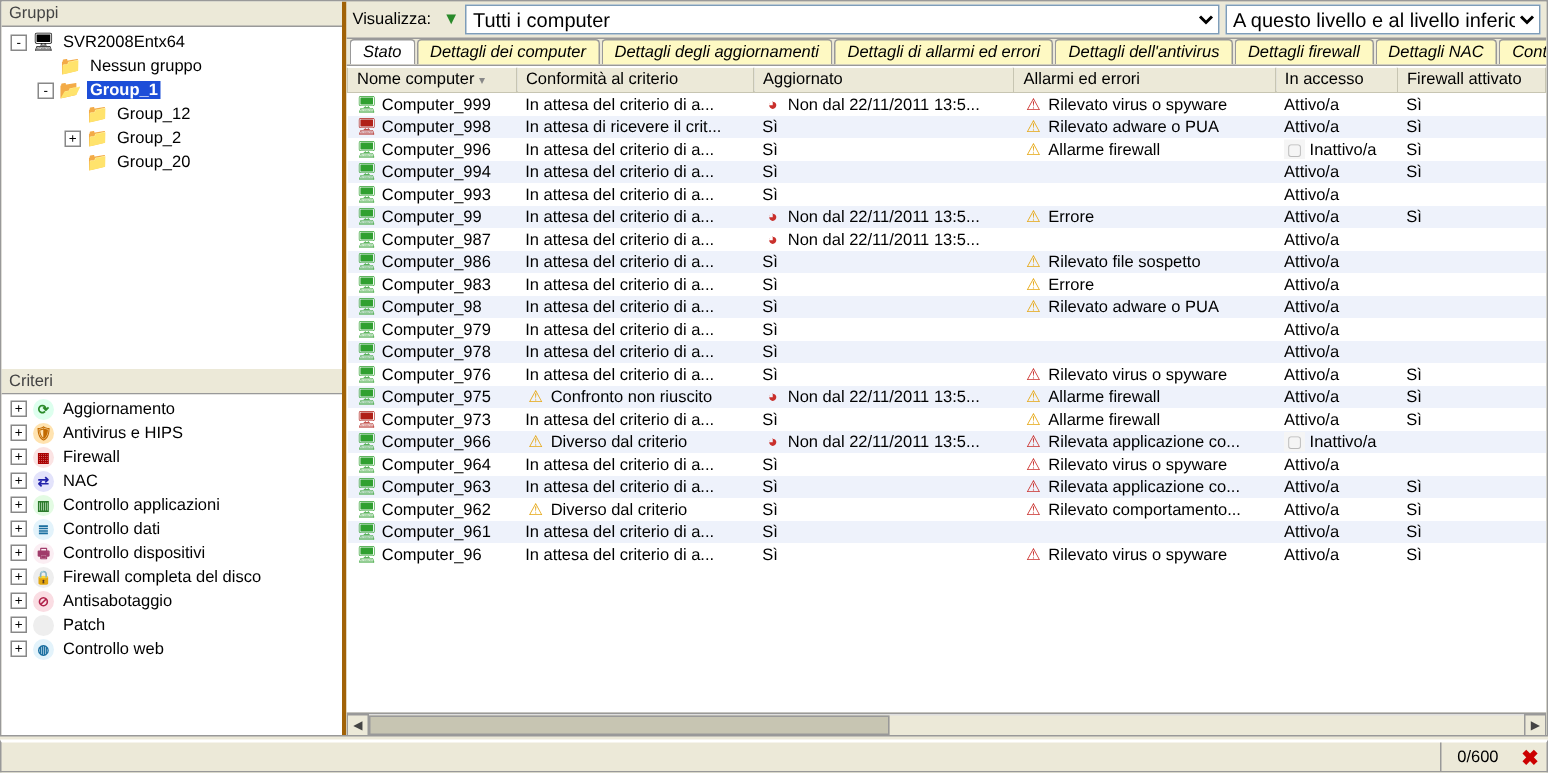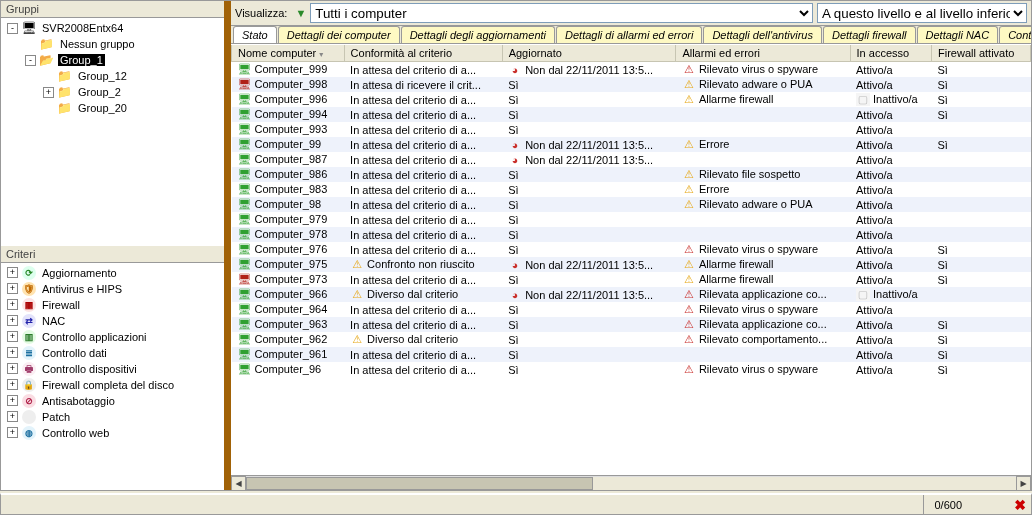--- a/index.html
+++ b/index.html
@@ -1,28 +1,28 @@
 <!DOCTYPE html>
 <html><head>
 <meta charset="utf-8">
 <style>
   html,body{margin:0;padding:0;font:11px "Segoe UI",Tahoma,Arial,sans-serif;background:#ece9d8;color:#000;}
   *{box-sizing:border-box;}
   .app{display:flex;flex-direction:column;width:1032px;height:515px;}
   .main{display:flex;flex:1;overflow:hidden;border:1px solid #999;}
-  .left{display:flex;flex-direction:column;width:230px;border-right:7px solid #a16207;background:#fff;}
+  .left{display:flex;flex-direction:column;width:230px;border-right:3px solid #a16207;background:#fff;}
   .panel-title{background:#ece9d8;border-bottom:1px solid #999;padding:2px 5px;font-weight:normal;color:#444;}
   .tree{flex:1;overflow:auto;background:#fff;padding:2px 0;}
   .criteri-tree{height:180px;}
   .tree-row{display:flex;align-items:center;height:16px;padding:0 2px;white-space:nowrap;}
   .tree-twisty{width:11px;height:11px;border:1px solid #888;background:#fff;display:flex;align-items:center;justify-content:center;font-size:9px;line-height:1;color:#000;margin-right:3px;cursor:pointer;}
   .tree-twisty.none{border:none;background:none;}
   .tree-icon{width:16px;height:14px;display:inline-flex;align-items:center;justify-content:center;margin-right:3px;font-size:12px;}
   .tree-label{padding:0 2px;}
-  .tree-label.sel{background:#000000;color:#fff;}
+  .tree-label.sel{background:#1d4ed8;color:#fff;font-weight:bold;}
   .indent{display:inline-block;}
 
   .right{display:flex;flex-direction:column;flex:1;overflow:hidden;background:#ece9d8;}
   .toolbar{display:flex;align-items:center;gap:4px;padding:2px 4px;border-bottom:1px solid #999;}
   .toolbar label{margin-right:4px;color:#000;text-align:center;}
   .filter-icon{color:#2a8a2a;}
   select.combo{height:20px;border:1px solid #7e9db9;background:#fff;font:11px inherit;}
   .tabs{display:flex;align-items:flex-end;background:#ece9d8;border-bottom:1px solid #999;padding:0 2px;overflow:hidden;font-style:italic;}
   .tab{padding:2px 8px;border:1px solid #999;border-bottom:none;background:#fef9c3;margin-right:1px;white-space:nowrap;cursor:pointer;border-radius:3px 3px 0 0;}
   .tab.active{background:#fff;}
@@ -38,21 +38,21 @@
   .ico-comp-bad{color:#b02018;}
   .ico-up-bad{color:#c9302c;}
   .ico-warn{color:#e6a817;}
   .ico-err{color:#c9302c;}
   .ico-access-disabled{color:#bbb;background:#f5f5f5;}
   .hsb{height:15px;background:#ece9d8;border-top:1px solid #999;display:flex;align-items:center;}
   .hsb .btn{width:15px;height:15px;border:1px solid #999;background:#ece9d8;display:flex;align-items:center;justify-content:center;font-size:8px;color:#444;}
   .hsb .track{flex:1;background:#ece9d8;height:15px;border-top:1px solid #ddd;border-bottom:1px solid #ddd;position:relative;}
   .hsb .thumb{position:absolute;left:0;top:0;height:13px;width:45%;background:#c7c5b2;border:1px solid #999;}
 
-  .status{display:flex;align-items:center;height:22px;border:1px solid #999;border-top:2px solid #fff;background:#ece9d8;margin-top:2px;gap:37px;}
+  .status{display:flex;align-items:center;height:22px;border:1px solid #999;border-top:2px solid #fff;background:#ece9d8;margin-top:2px;}
   .status .spacer{flex:1;}
   .status .count{border-left:1px solid #999;padding:0 10px;height:100%;display:flex;align-items:center;}
   .status .alert{width:22px;display:flex;align-items:center;justify-content:center;color:#c00;font-weight:bold;font-size:14px;}
 
   .criteri-tree .tree-icon span{display:inline-block;width:14px;height:14px;border-radius:50%;text-align:center;line-height:14px;font-size:9px;font-weight:bold;}
   .ci-agg{background:#dfe;color:#2a8a2a;}
   .ci-av{background:#ffe3b0;color:#c26a00;}
   .ci-fw{background:#fbe3e3;color:#a00;}
   .ci-nac{background:#e3e3fb;color:#22a;}
   .ci-app{background:#e3fbe3;color:#2a7a2a;}

